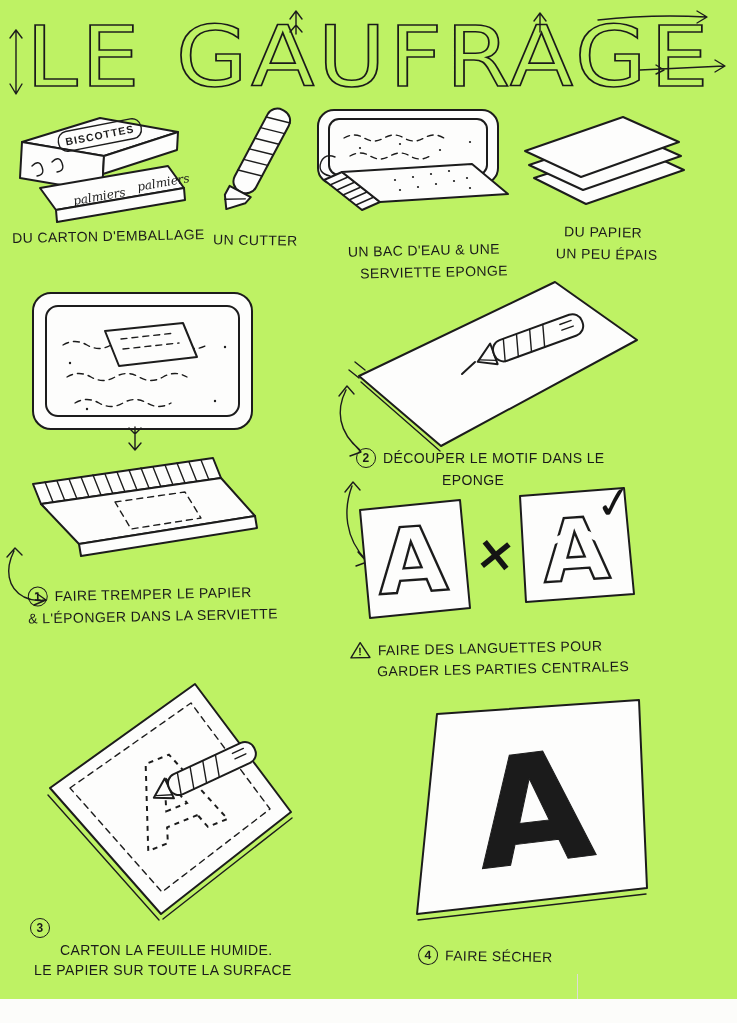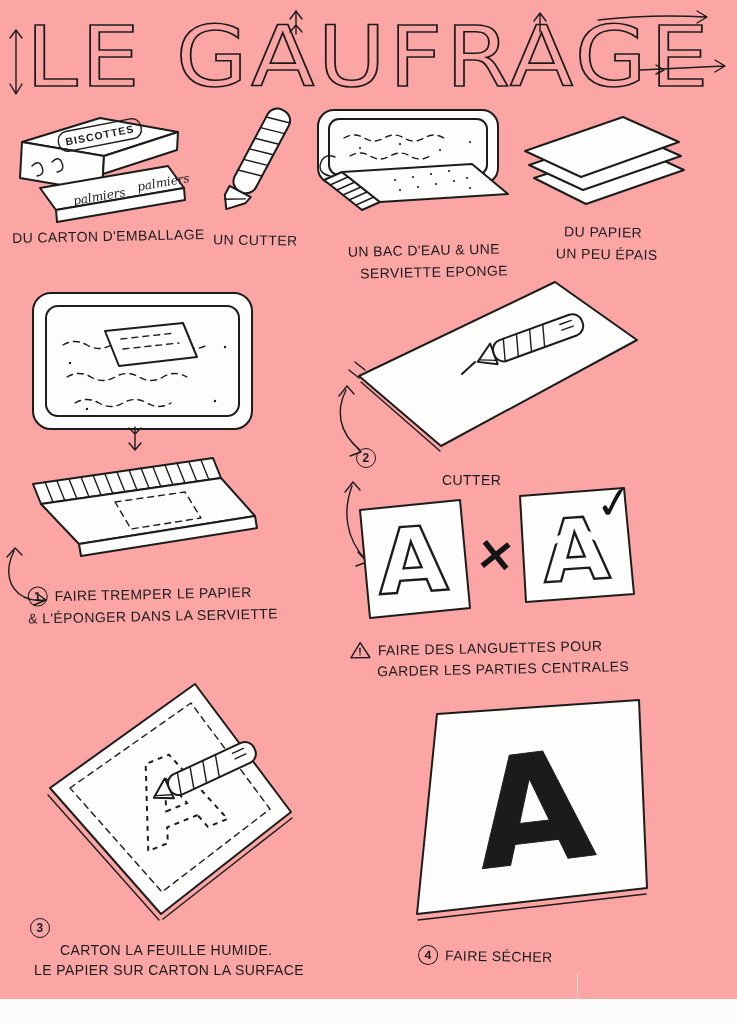--- a/index.html
+++ b/index.html
@@ -1,17 +1,17 @@
 <!DOCTYPE html>
 <html><head>
 <meta charset="utf-8">
 <style>
   * { margin:0; padding:0; box-sizing:border-box; }
   html,body { background:#fcfcfa; }
-  .page { position:relative; width:737px; height:999px; margin:0 auto; background:#fca5a5;
+  .page { position:relative; width:737px; height:999px; margin:0 auto; background:#bef264;
           font-family:"Liberation Sans","DejaVu Sans",sans-serif; color:#1b1b1b; overflow:hidden; }
   .abs { position:absolute; }
   svg { display:block; overflow:visible; }
   .ink  { stroke:#1c1c1c; stroke-width:2; fill:none; stroke-linecap:round; stroke-linejoin:round; }
   .ink-thin { stroke:#1c1c1c; stroke-width:1.4; fill:none; stroke-linecap:round; stroke-linejoin:round; }
   .paper { fill:#fdfdfc; stroke:#1c1c1c; stroke-width:2; stroke-linejoin:round; stroke-linecap:round; }
   .dash { stroke-dasharray:6 5; }
   .dot { fill:#1c1c1c; stroke:none; }
   .title-text { font-family:"DejaVu Sans",sans-serif; font-size:84px; letter-spacing:3px;
                 fill:none; stroke:#1a1a1a; stroke-width:1.6px; }
@@ -195,22 +195,23 @@
     <path class="ink-thin" d="M10,88 L20,96 M4,96 L14,104"></path>
   </svg>
 
   <svg class="abs" style="left:332px;top:380px" width="40" height="78" viewBox="0 0 40 78">
     <path class="ink-thin" d="M14,10 C4,30 6,52 28,70 M7,16 L15,6 L22,14 M20,62 L29,72 L18,76"></path>
   </svg>
 
   <div class="abs step-label" style="left:356px;top:448px">
     <div class="line">
       <span class="circ">2</span>
-    </div>
-    <div class="line" style="padding-left:86px">CUTTER</div>
+      <span>DÉCOUPER LE MOTIF DANS LE</span>
+    </div>
+    <div class="line" style="padding-left:86px">EPONGE</div>
   </div>
 
   <svg class="abs" style="left:338px;top:476px" width="40" height="92" viewBox="0 0 40 92">
     <path class="ink-thin" d="M14,10 C5,34 7,62 28,84 M7,16 L15,6 L22,14 M20,76 L29,86 L18,90"></path>
   </svg>
 
   <svg class="abs" style="left:352px;top:476px" width="296" height="160" viewBox="0 0 296 160">
     <g>
       <path class="paper" d="M8,34 L108,24 L118,132 L18,142 Z"></path>
       <text class="stencil" x="60" y="116" text-anchor="middle" transform="rotate(-4 60 85)">A</text>
@@ -246,21 +247,21 @@
       <rect class="paper" x="18" y="-11" width="94" height="22" rx="10"></rect>
       <path class="ink-thin" d="M32,-11 L26,11 M46,-11 L40,11 M60,-11 L54,11 M74,-11 L68,11 M90,-5 L102,-5 M90,1 L102,1"></path>
     </g>
   </svg>
 
   <div class="abs step-label" style="left:30px;top:918px">
     <div class="line">
       <span class="circ">3</span>
     </div>
     <div class="line" style="padding-left:30px">CARTON LA FEUILLE HUMIDE.</div>
-    <div class="line" style="padding-left:4px">LE PAPIER SUR CARTON LA SURFACE</div>
+    <div class="line" style="padding-left:4px">LE PAPIER SUR TOUTE LA SURFACE</div>
   </div>
 
   <svg class="abs" style="left:395px;top:690px" width="258" height="242" viewBox="0 0 258 242">
     <path class="paper" d="M42,24 L244,10 L252,198 L22,224 Z"></path>
     <path class="ink-thin" d="M23,230 L251,204"></path>
     <text class="solidA" x="138" y="172" text-anchor="middle" transform="rotate(-7 138 120)">A</text>
   </svg>
 
   <div class="abs step-label tiltR" style="left:418px;top:946px">
     <div class="line">

